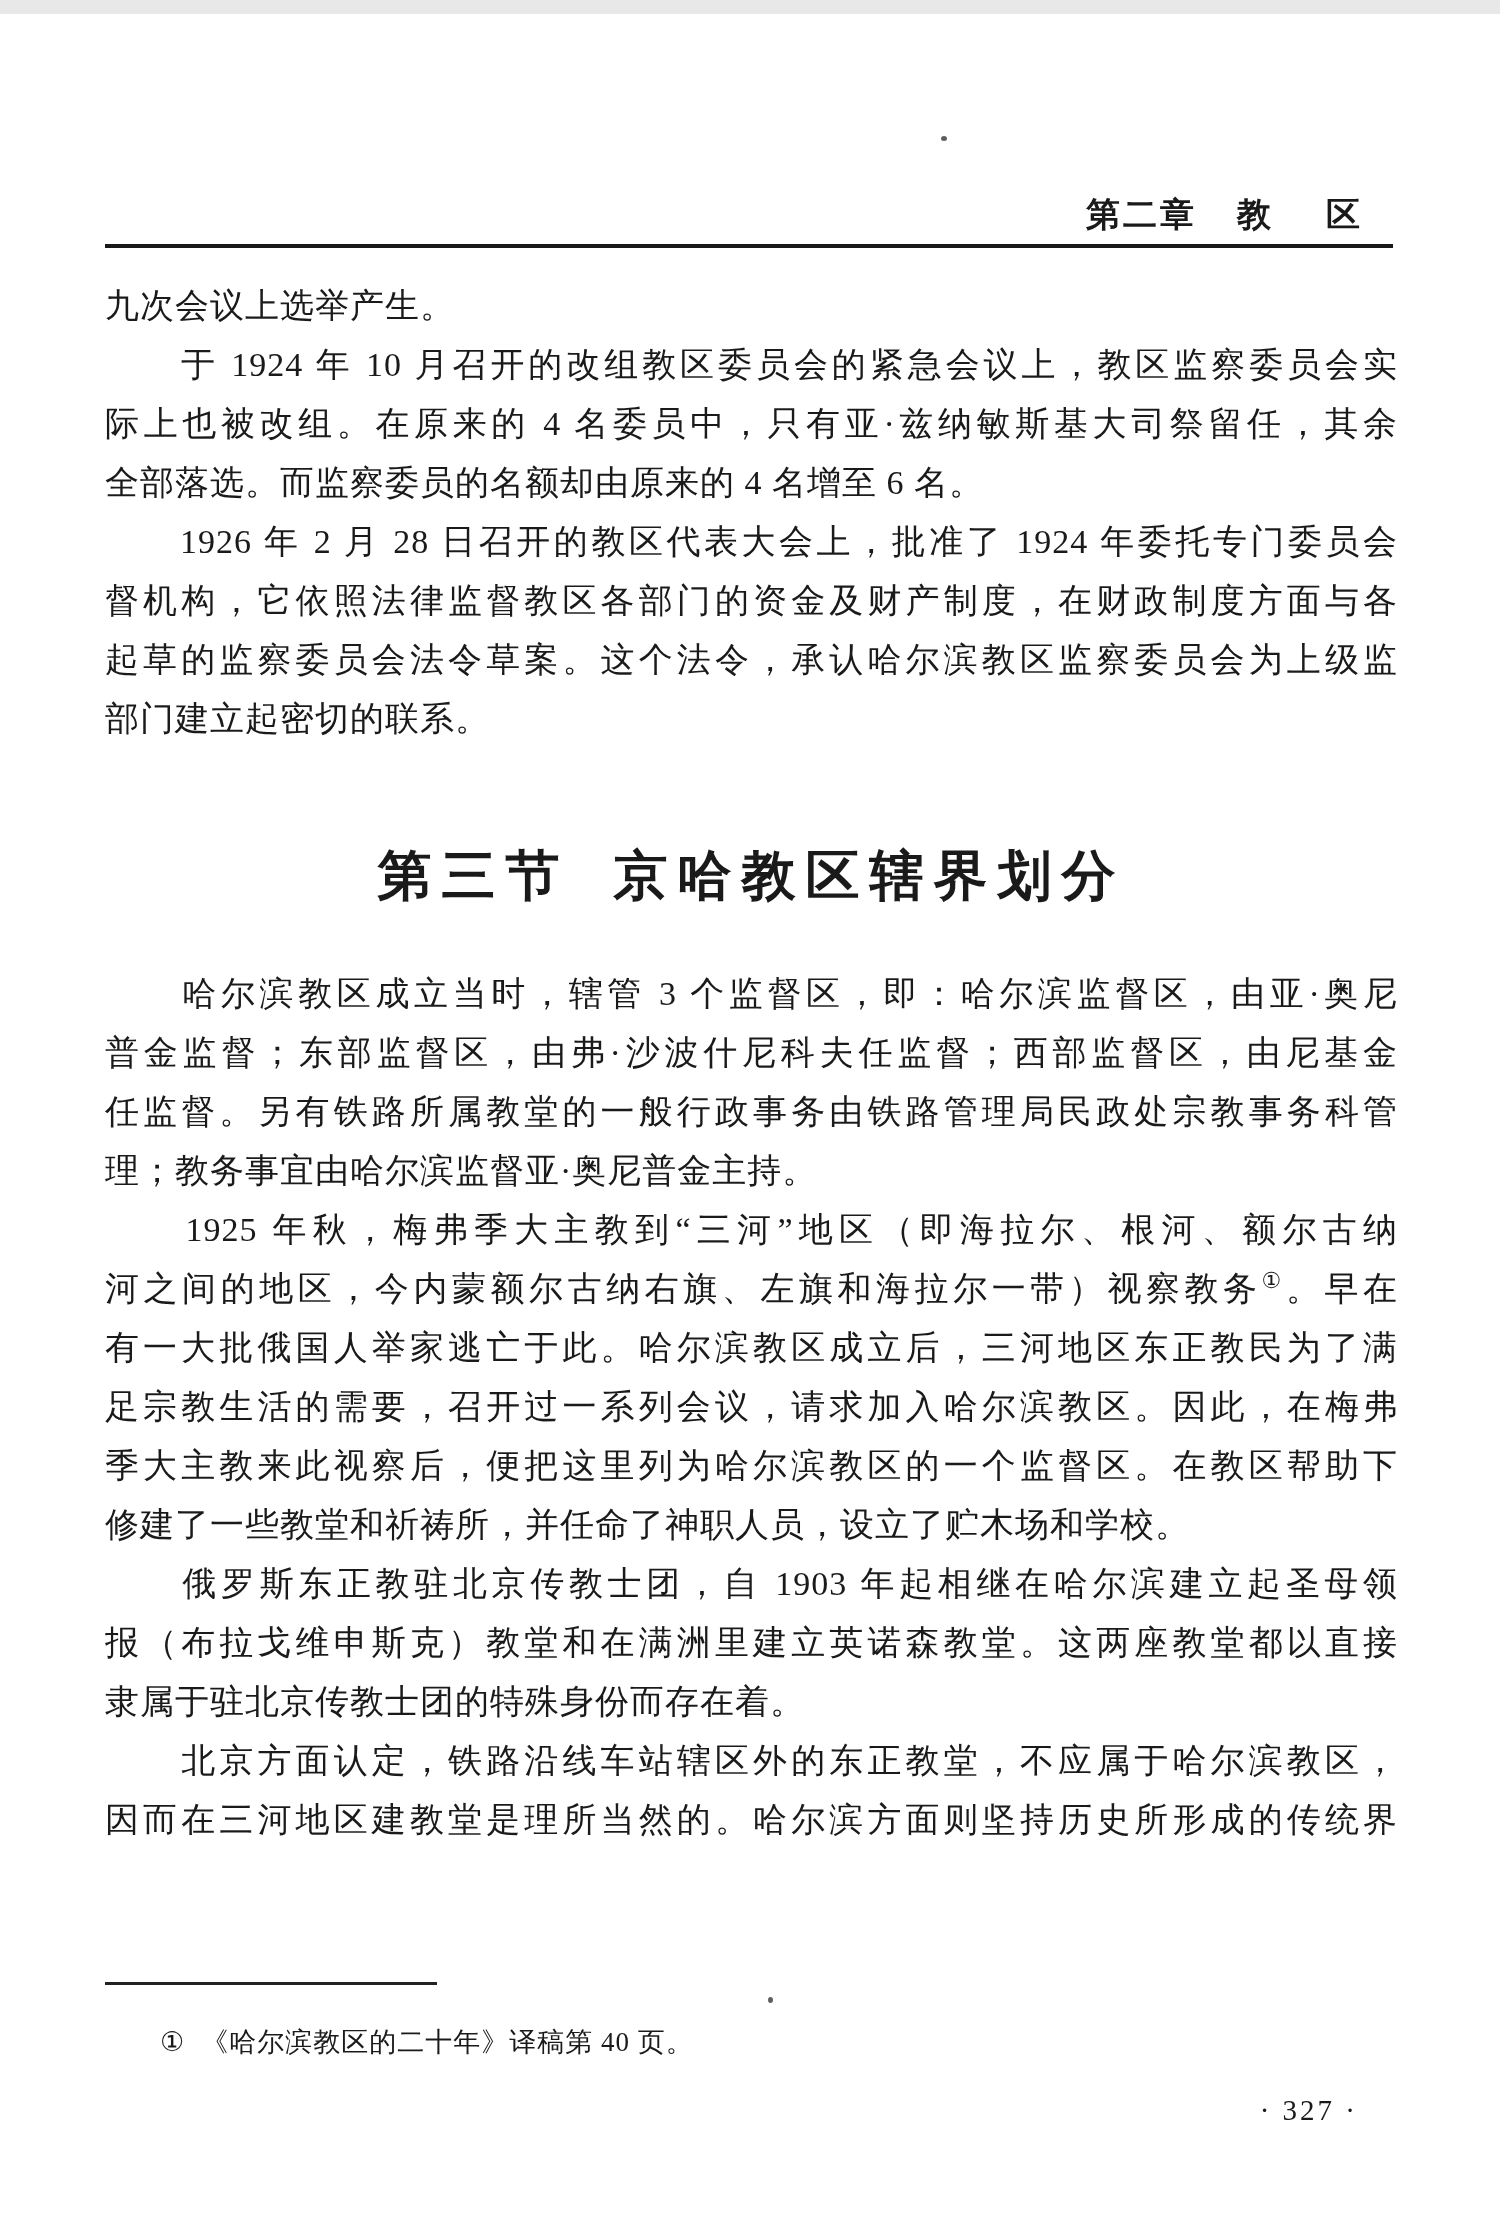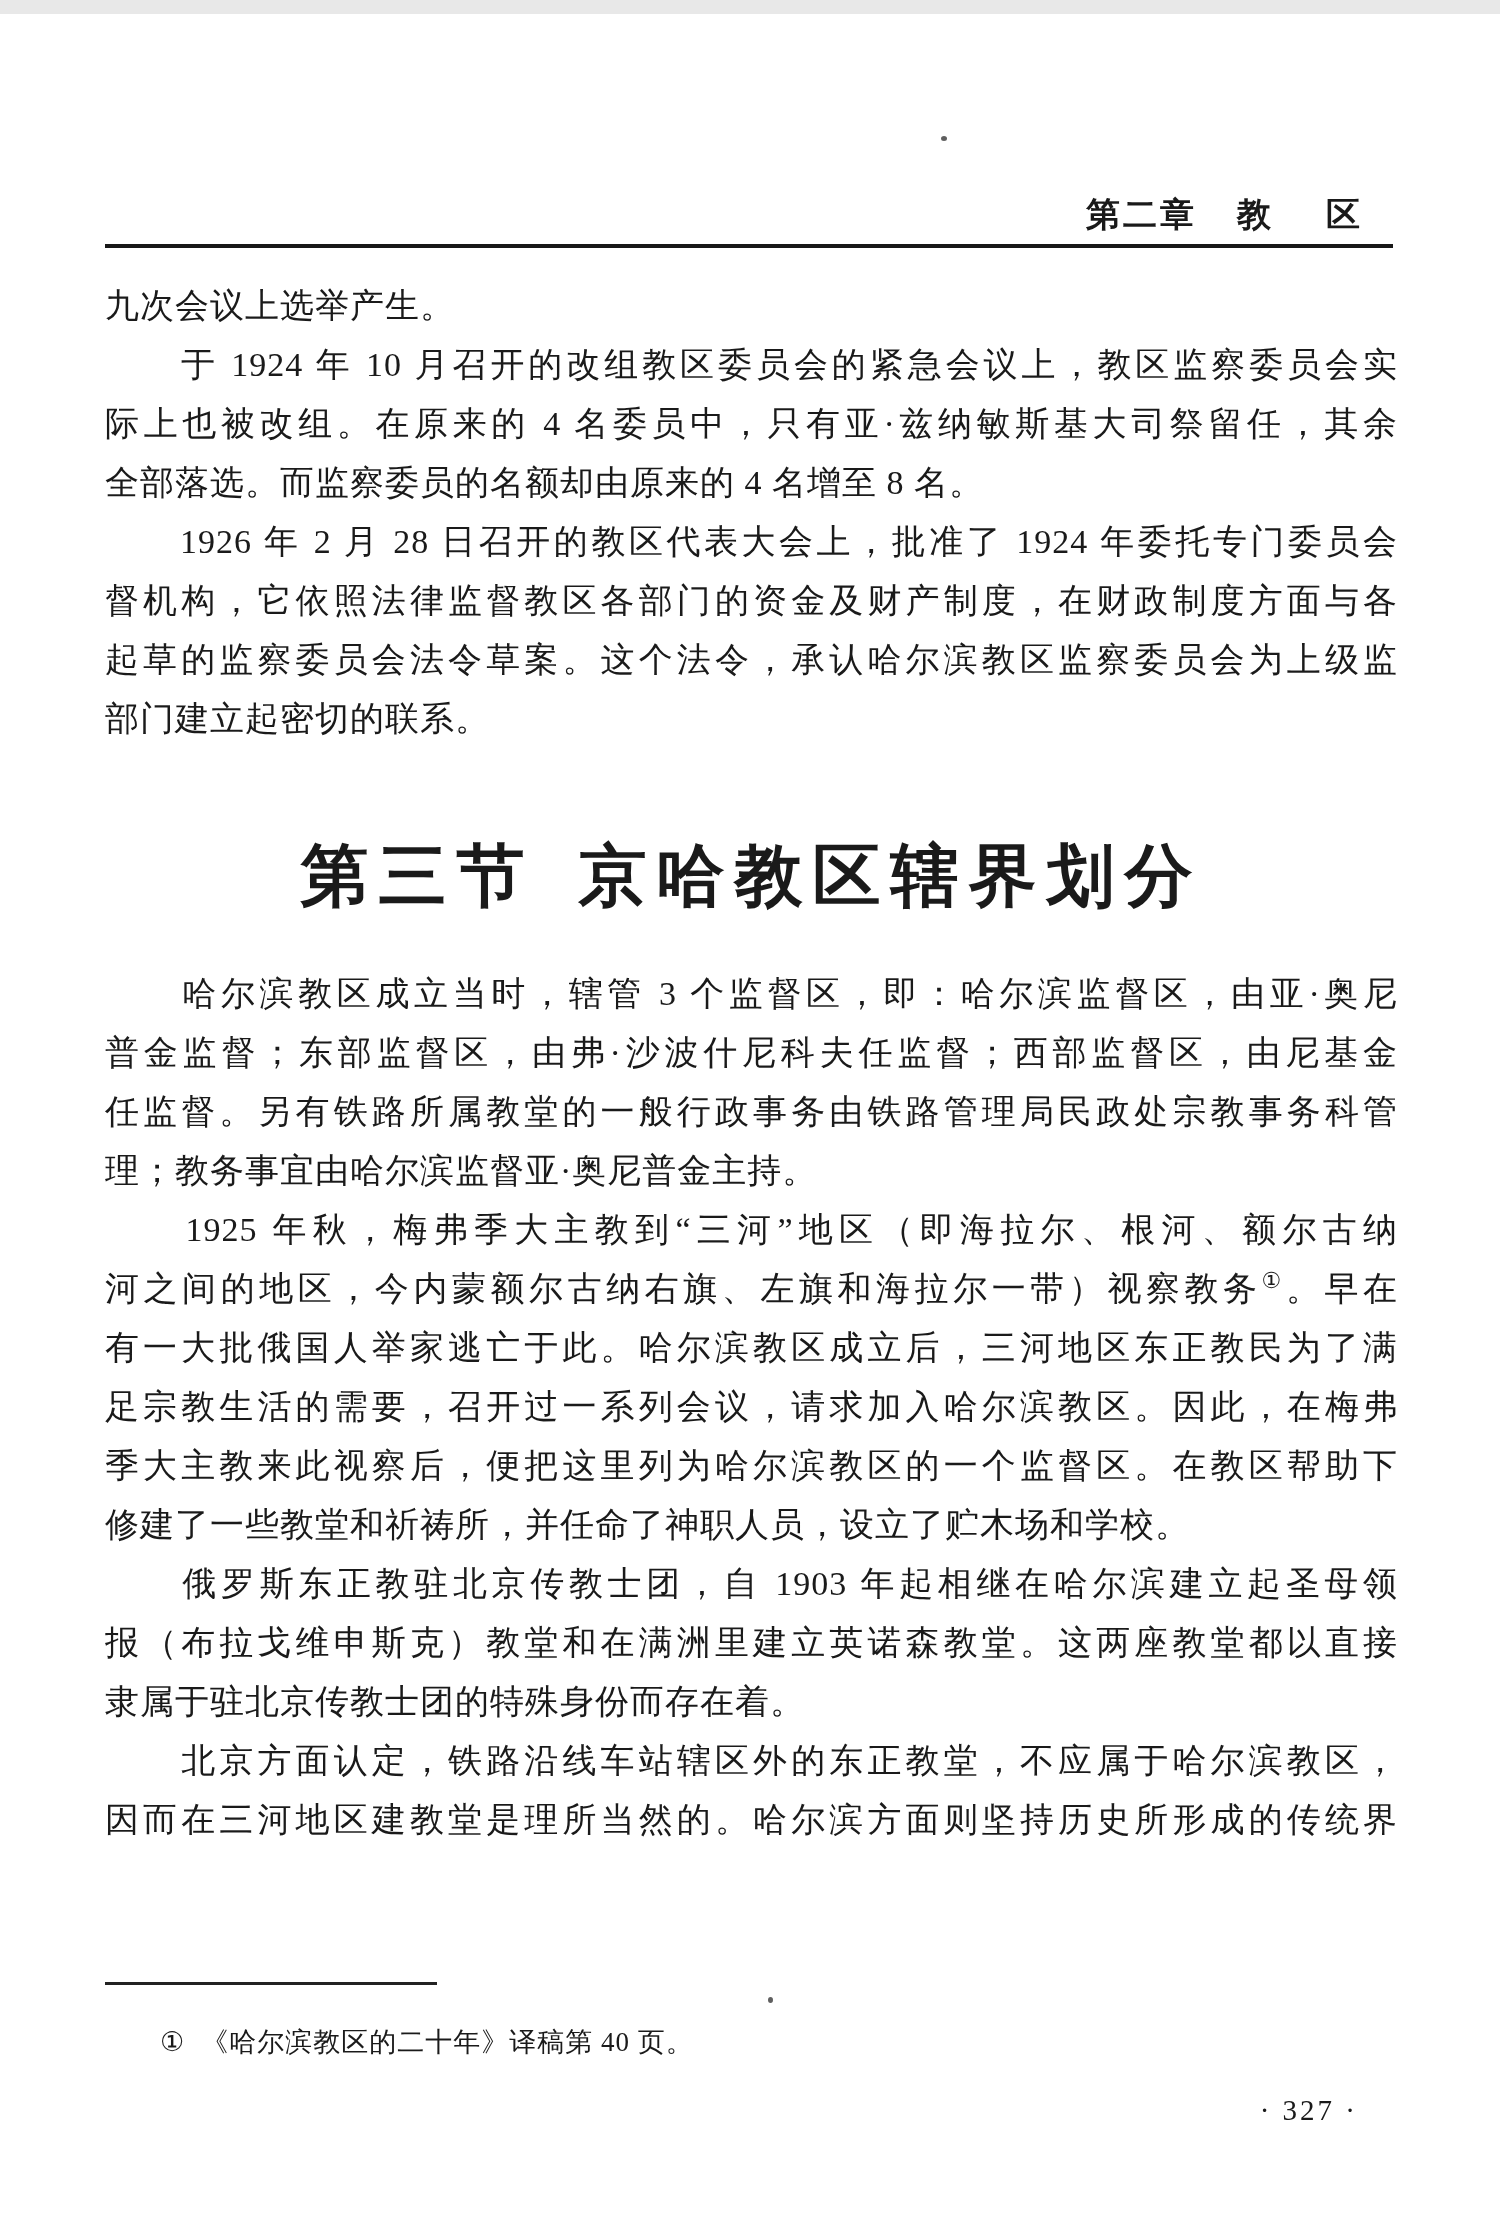--- a/index.html
+++ b/index.html
@@ -26,21 +26,21 @@
   .line {
     text-align:justify; text-align-last:justify;
     letter-spacing:1px; white-space:normal;
   }
   .line.end { text-align-last:left; }
   sup.fn-ref { font-size:22px; vertical-align:super; line-height:0; }
   
   .section-heading {
     left:105px; top:827px; width:1293px; height:70px;
     display:flex; justify-content:center; align-items:center; gap:44px;
-    font-size:68px; font-weight:bold; letter-spacing:10px; line-height:70px;
+    font-size:54px; font-weight:bold; letter-spacing:10px; line-height:70px;
   }
   
   .footnote-rule { left:105px; top:1968px; width:332px; height:3px; background:#222222; }
   .footnote-row {
     left:160px; top:2010px; width:1200px;
     display:flex; align-items:baseline; gap:16px;
     font-size:27px; line-height:36px; letter-spacing:1px;
   }
   
   .page-number {
@@ -62,21 +62,21 @@
     <span>第二章</span>
     <span class="hdr-gap1">教</span>
     <span class="hdr-gap2">区</span>
   </div>
   <div class="abs header-rule"></div>
 
   <div class="abs textblock block-a">
       <div class="line end">九次会议上选举产生。</div>
       <div class="line">　　于 1924 年 10 月召开的改组教区委员会的紧急会议上，教区监察委员会实</div>
       <div class="line">际上也被改组。在原来的 4 名委员中，只有亚·兹纳敏斯基大司祭留任，其余</div>
-      <div class="line end">全部落选。而监察委员的名额却由原来的 4 名增至 8 名。</div>
+      <div class="line end">全部落选。而监察委员的名额却由原来的 4 名增至 6 名。</div>
       <div class="line">　　1926 年 2 月 28 日召开的教区代表大会上，批准了 1924 年委托专门委员会</div>
       <div class="line">督机构，它依照法律监督教区各部门的资金及财产制度，在财政制度方面与各</div>
       <div class="line">起草的监察委员会法令草案。这个法令，承认哈尔滨教区监察委员会为上级监</div>
       <div class="line end">部门建立起密切的联系。</div>
     </div>
 
   <div class="abs section-heading">
     <span>第三节</span>
     <span>京哈教区辖界划分</span>
   </div>

